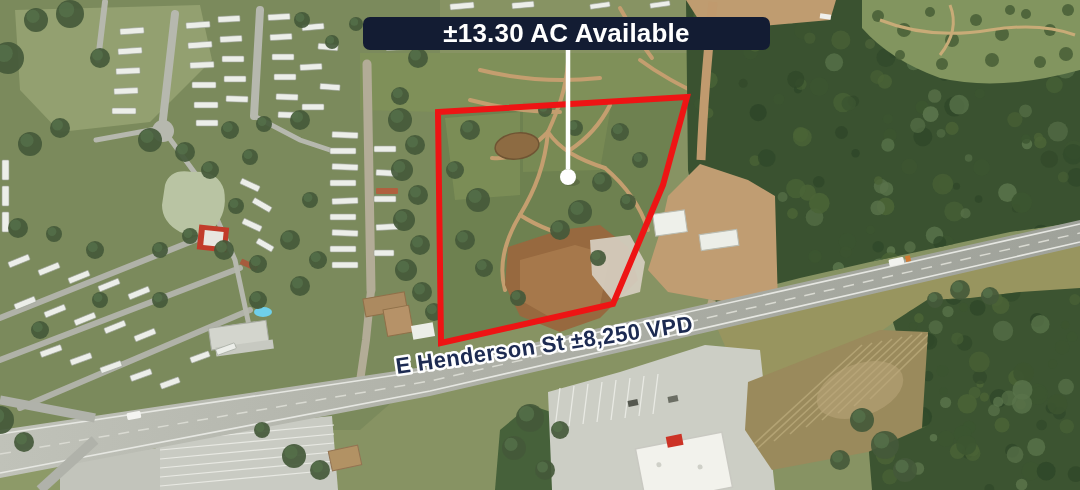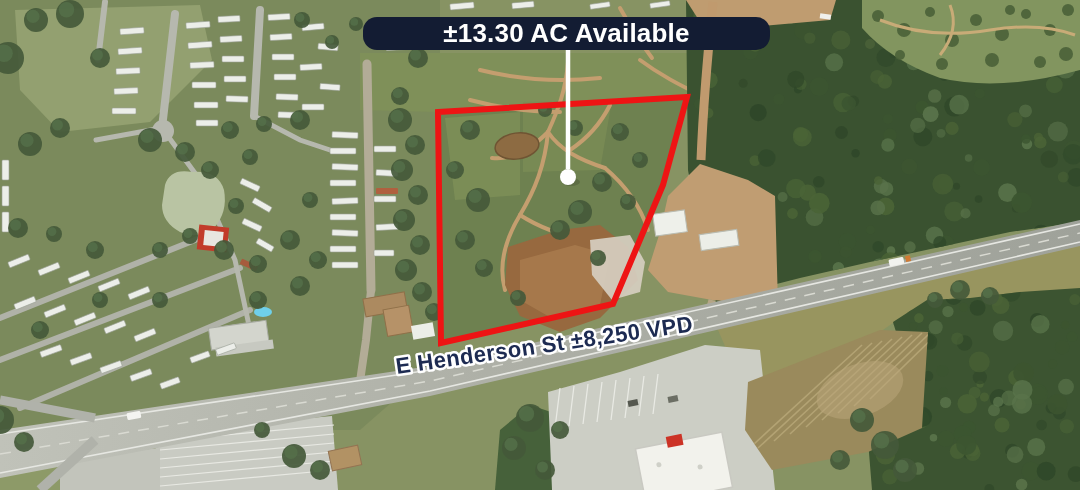--- a/index.html
+++ b/index.html
@@ -5,21 +5,21 @@
   html,body{margin:0;padding:0;background:#222;}
   .stage{
     position:relative;width:1080px;height:490px;overflow:hidden;
     font-family:"Liberation Sans",sans-serif;
     background:#879363;
   }
   .stage svg{position:absolute;left:0;top:0;}
   .acreage-label{
     position:absolute;left:363px;top:17px;width:407px;height:33px;
     background:var(--label-bg,#131c33);
-    border-radius:14px;
+    border-radius:7px;
     display:flex;align-items:center;justify-content:center;
     color:var(--label-text,#fff);
     font-size:26px;font-weight:bold;letter-spacing:.2px;
     z-index:30;
   }
   .boundary{fill:none;stroke:var(--boundary-red,#ee1414);stroke-width:6;stroke-linejoin:miter;}
   .pin-line{stroke:var(--pin-white,#fff);stroke-width:4.5;}
   .pin-dot{fill:var(--pin-white,#fff);}
   .street-text{
     font-family:"Liberation Sans",sans-serif;

